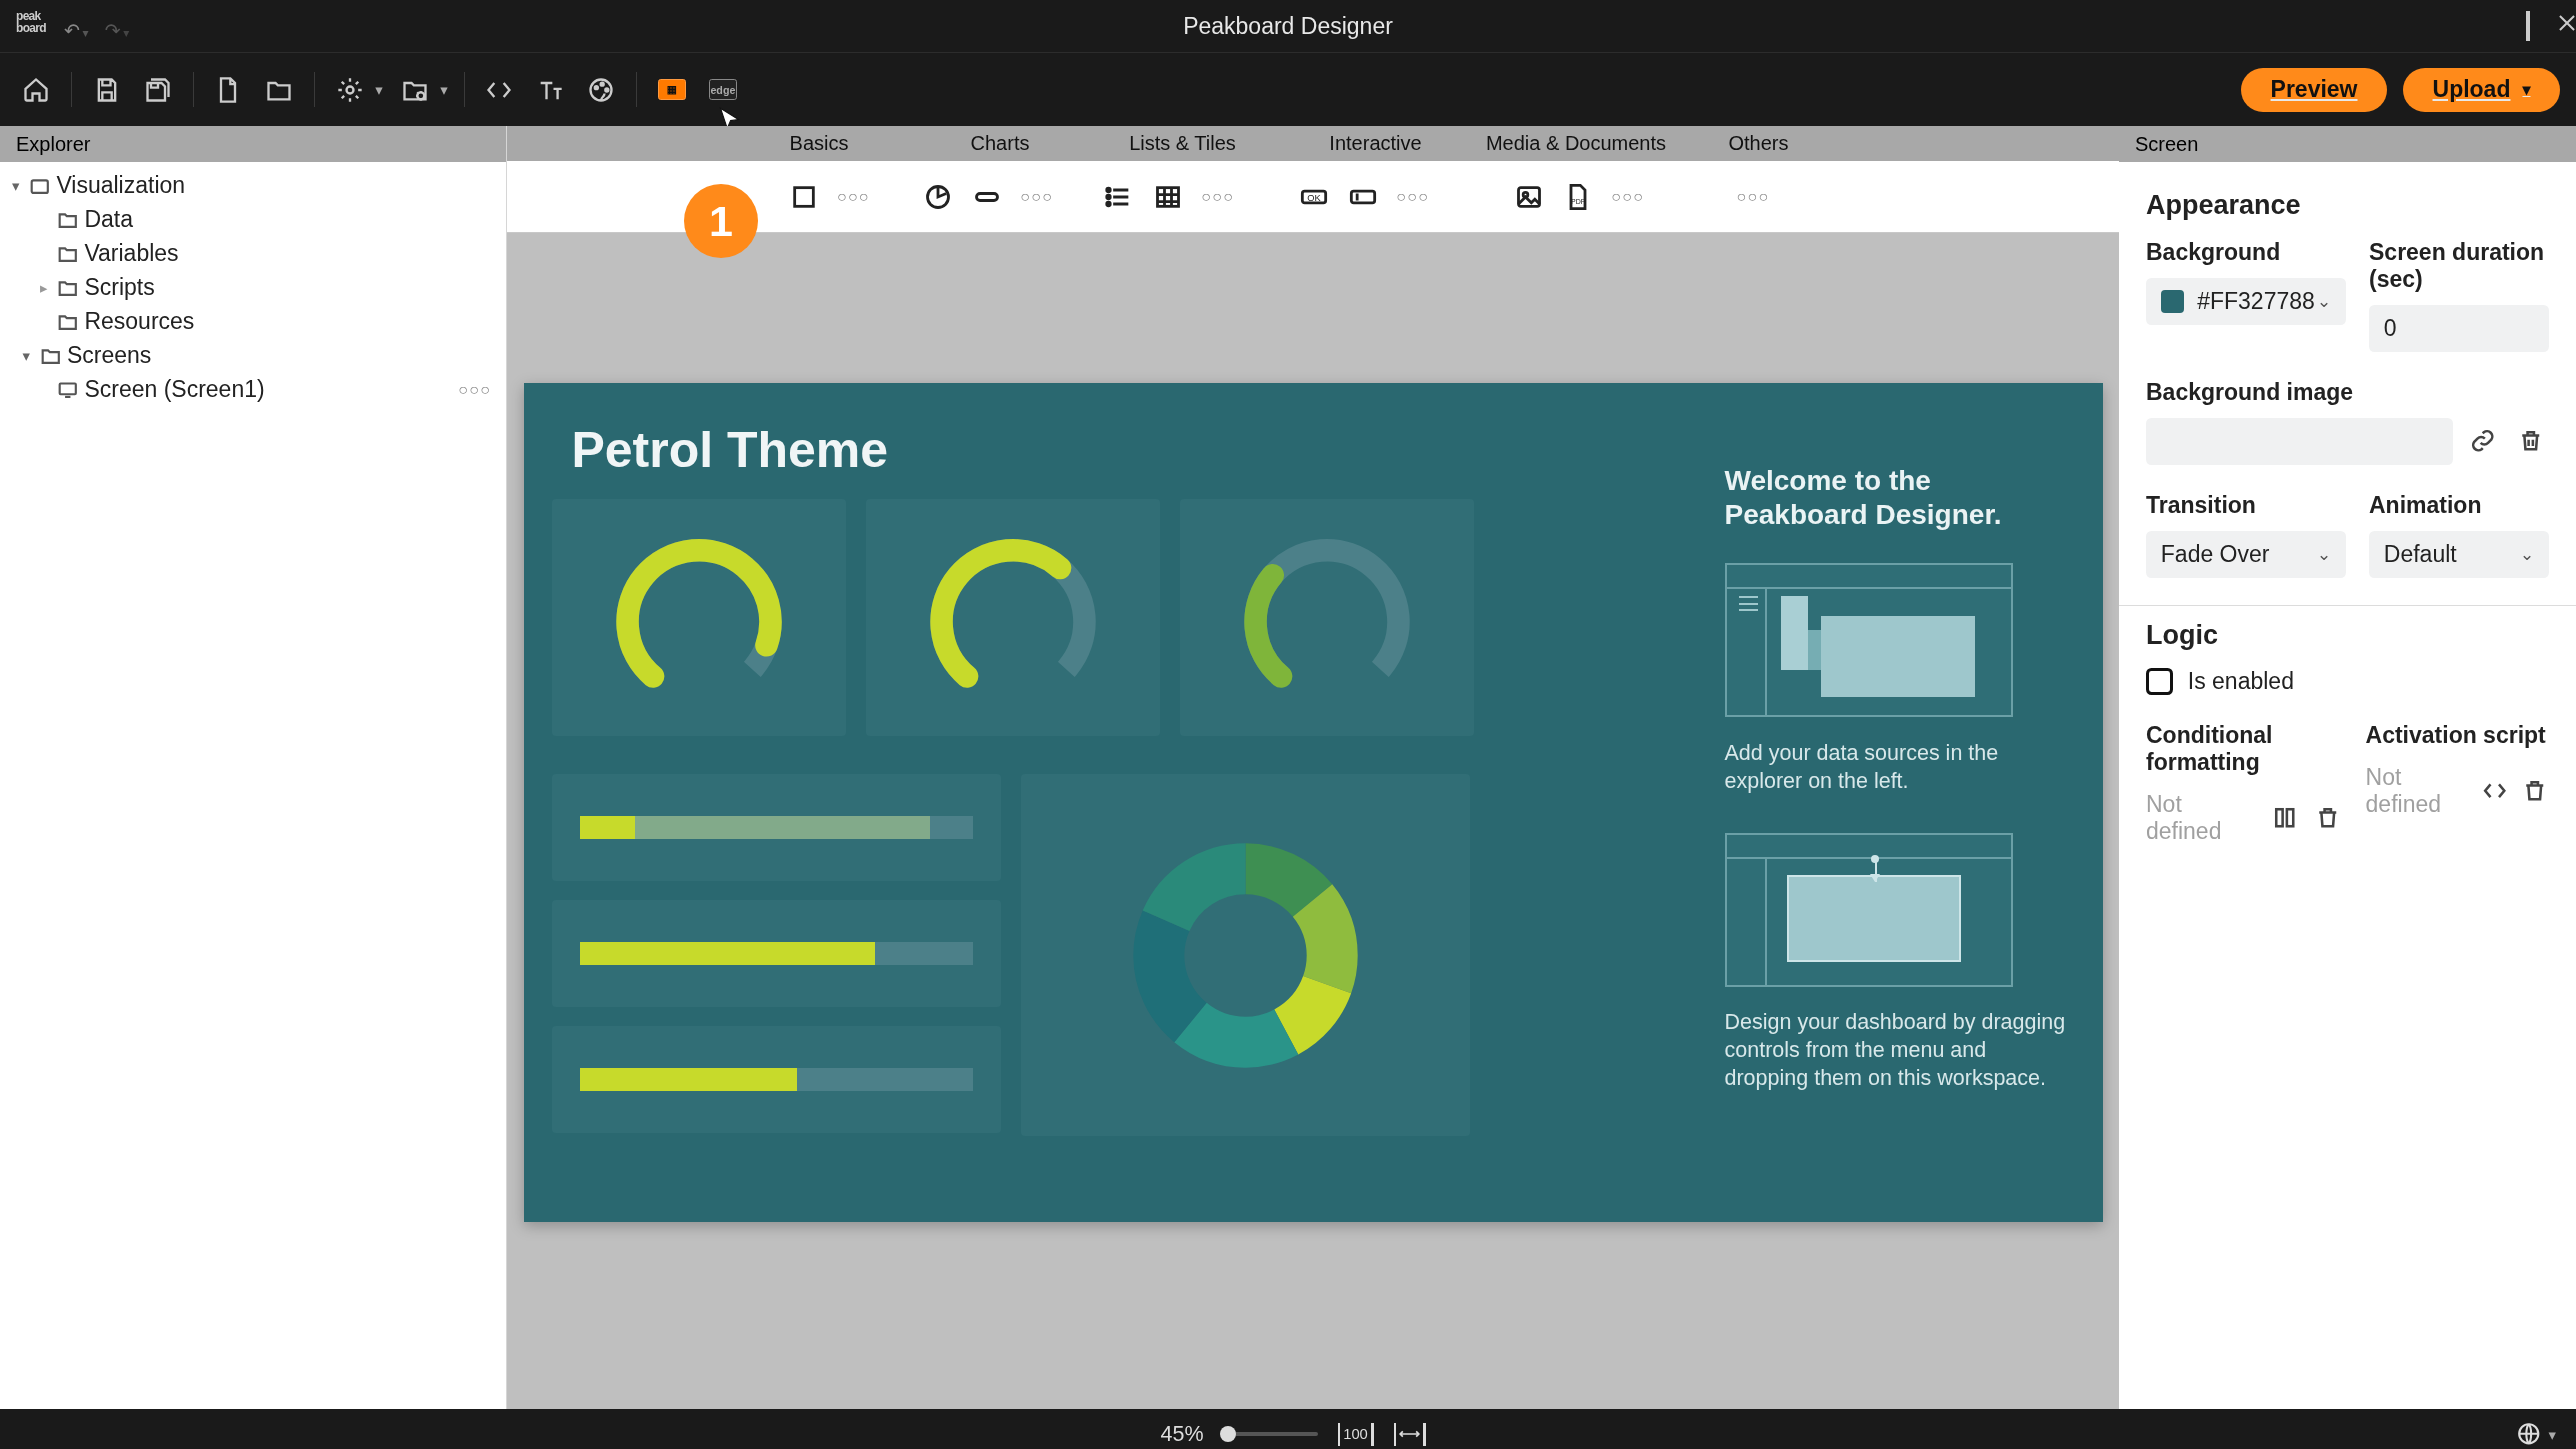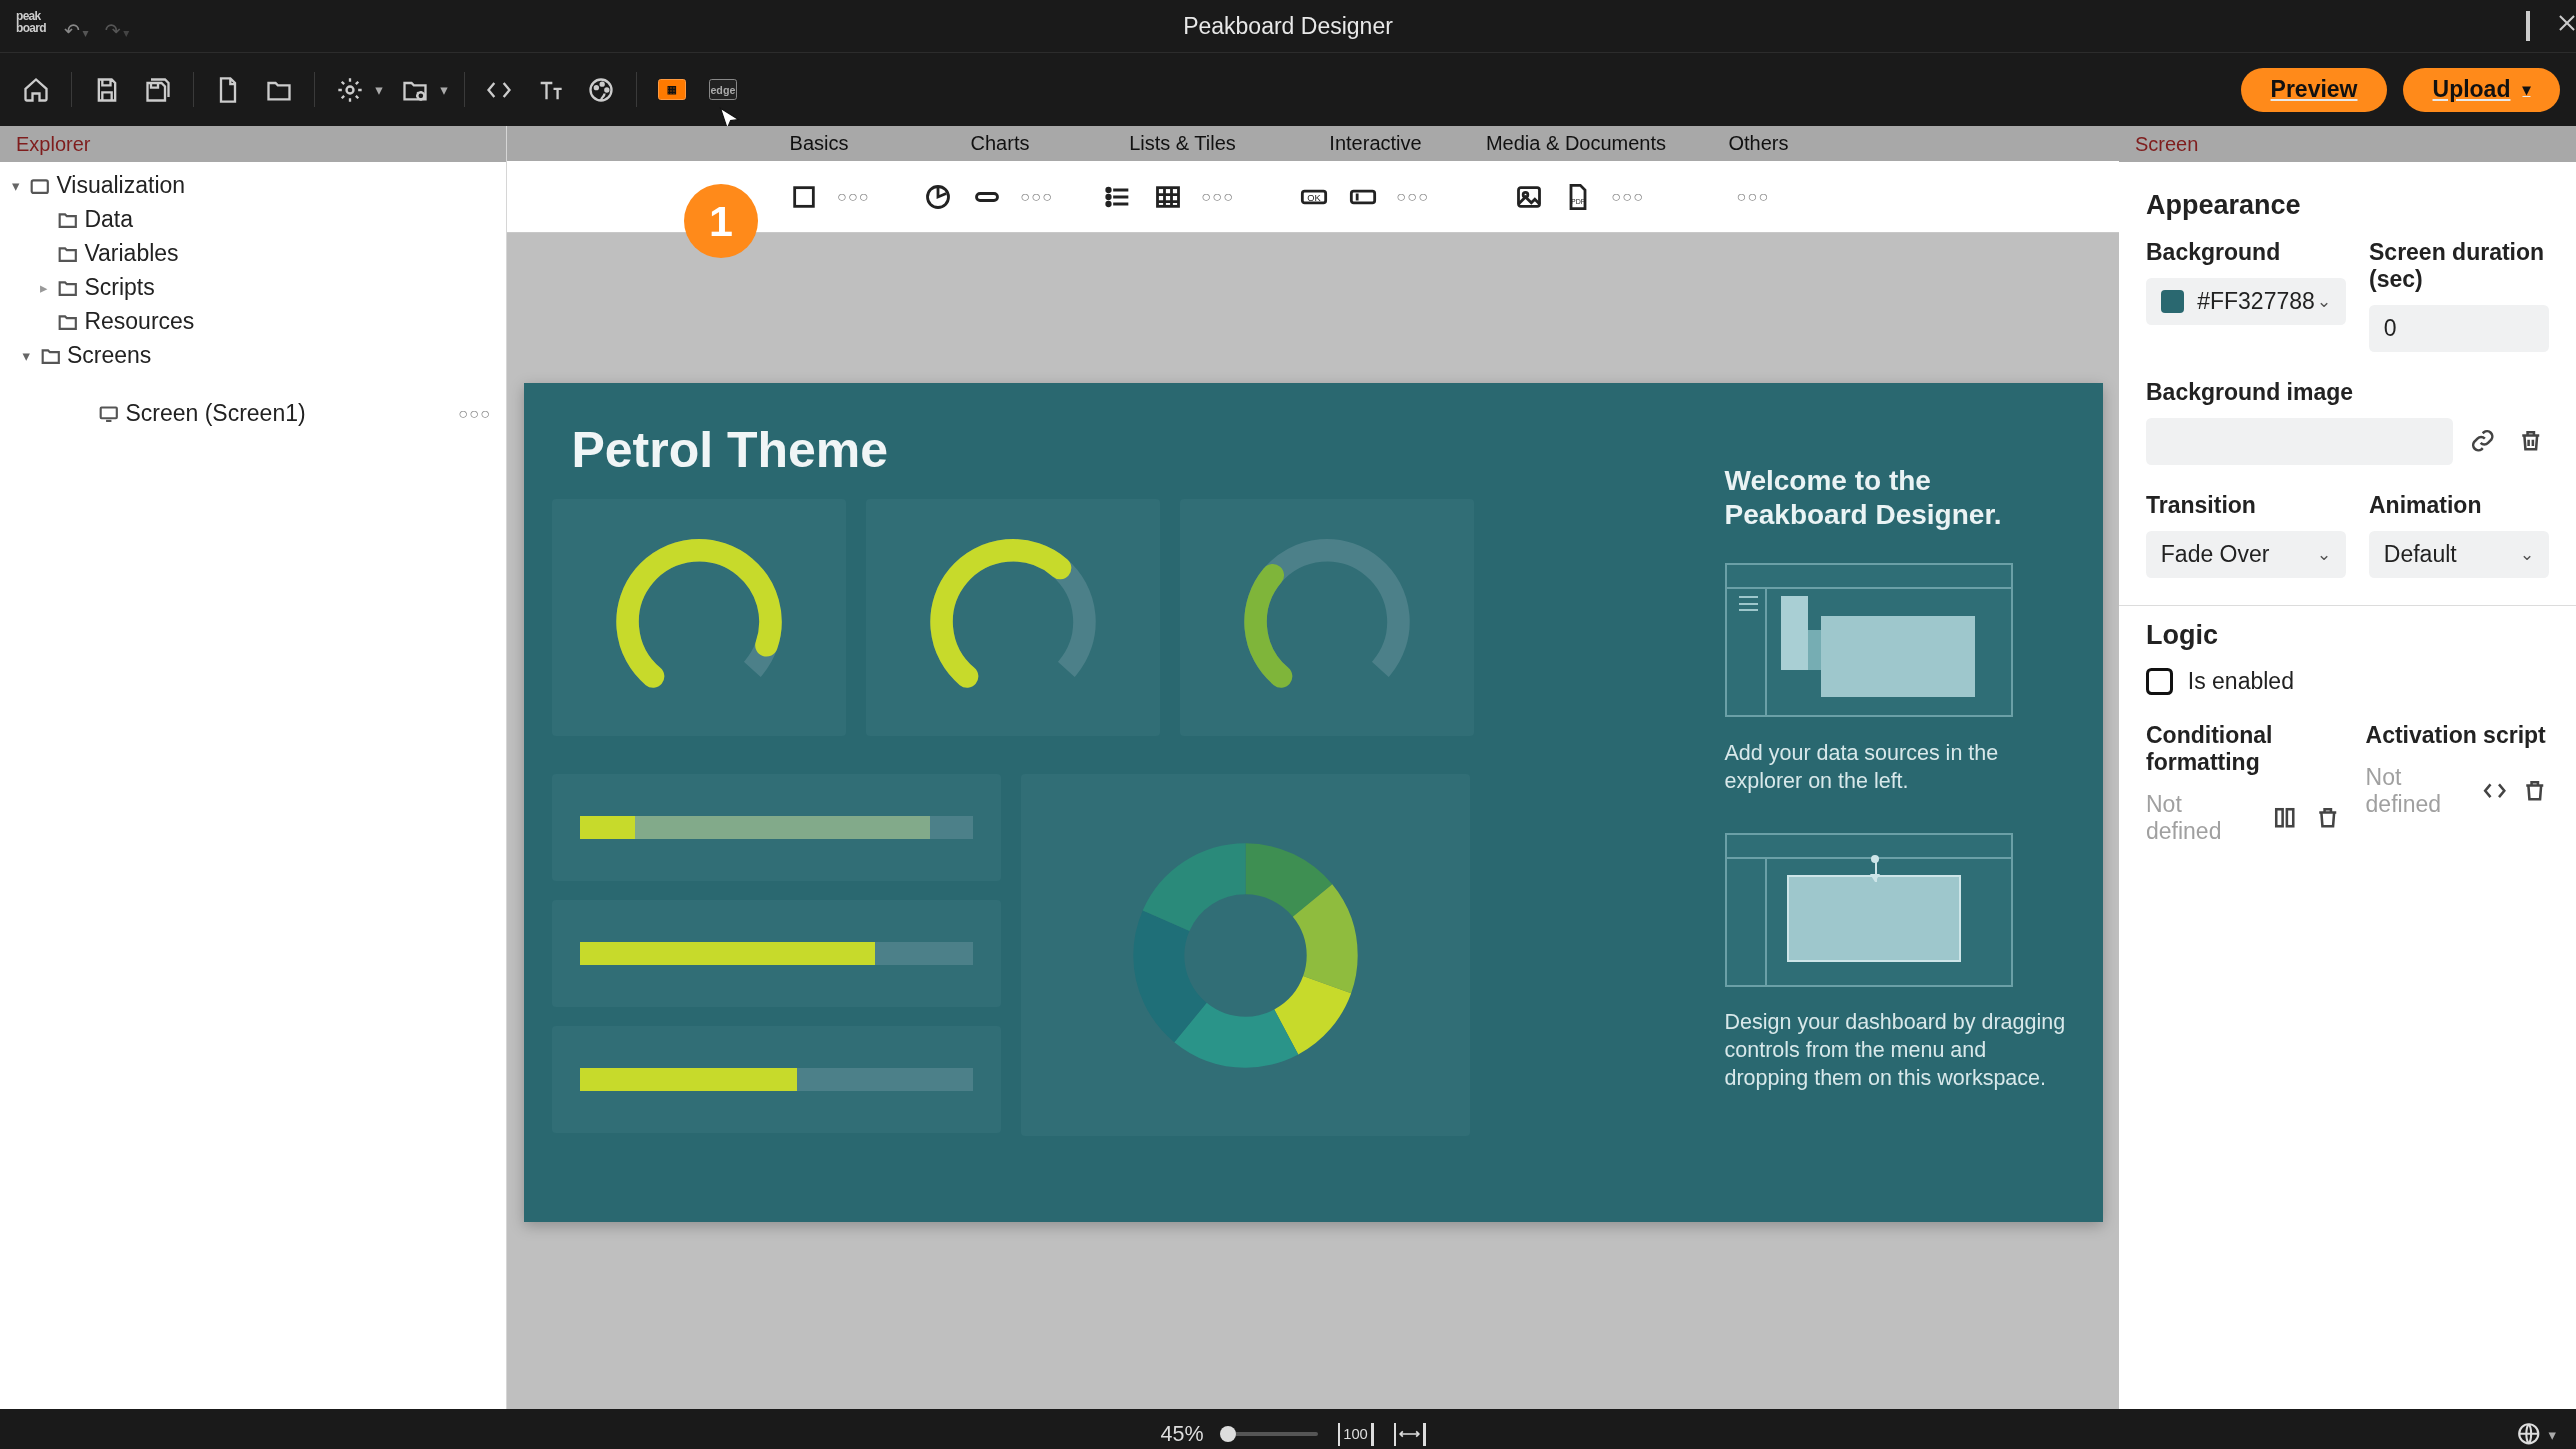--- a/index.html
+++ b/index.html
@@ -107,36 +107,36 @@
   display:flex;
 }
 
 
 .explorer {
   width:507px; background:#fff; color:#222;
   border-right:0.7px solid #d6d6d6;
   display:flex; flex-direction:column;
 }
 .panel-hdr {
-  height:36px; background:#a8a8a8; color:#7f1d1d;
+  height:36px; background:#a8a8a8; color:#000000;
   font-size:20px; font-weight:500;
   display:flex; align-items:center; padding:0 16px;
 }
 .tree { padding:6.7px 0; font-size:23px; }
 .tree-row {
   height:34px; display:flex; align-items:center;
   padding-left:12px; cursor:pointer;
 }
 .tree-row .arrow { width:17.4px; color:#666; font-size:14.8px; }
 .tree-row .folder { width:27px; color:#666; display:flex; }
 .tree-row .folder svg { width:21.5px; height:21.5px; stroke:#555; fill:none; stroke-width:2.4; }
 .tree-row .lbl { color:#222; }
 .tree-row .more { margin-left:auto; margin-right:14.8px; color:#888; letter-spacing:1.3px; font-size:16px; }
 .tree-row.depth1 { padding-left:40px; }
-.tree-row.depth2 { padding-left:81px;margin-top:24px; }
+.tree-row.depth2 { padding-left:40px; }
 
 
 .middle {
   flex:1; display:flex; flex-direction:column;
   background:#bfbfbf;
 }
 
 .ribbon-labels {
   height:35px; background:#a8a8a8; color:#111;
   display:flex; align-items:center;

